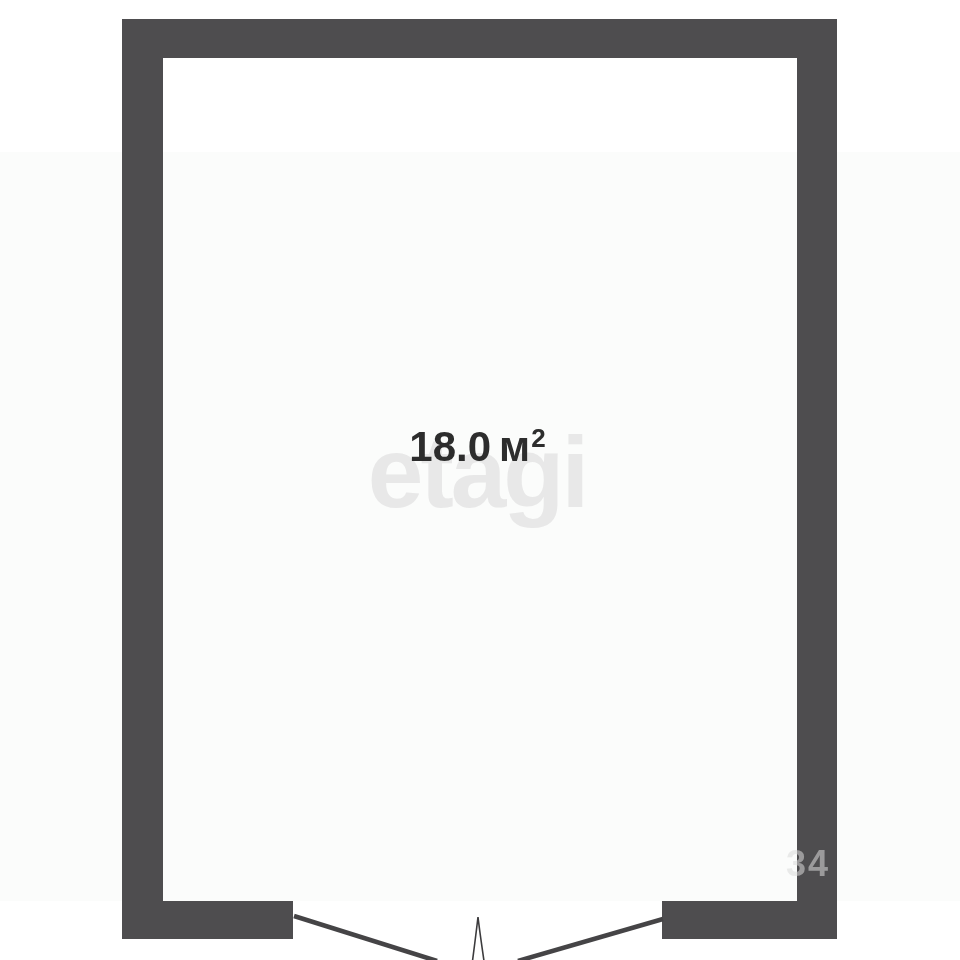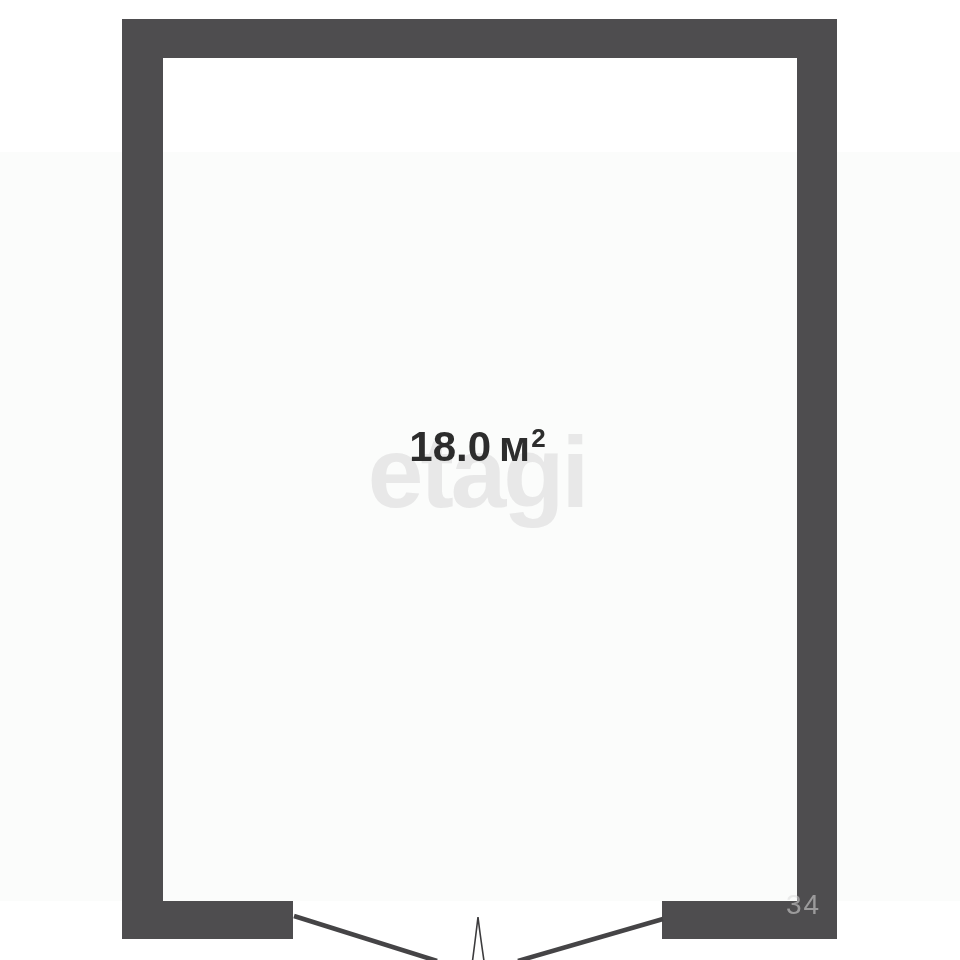--- a/index.html
+++ b/index.html
@@ -82,23 +82,23 @@
     font-size: 57px;
     font-weight: bold;
     letter-spacing: 1px;
     color: rgba(218, 218, 218, 0.55);
     white-space: nowrap;
     z-index: 3;
   }
   .watermark-cian-number {
     position: absolute;
     left: 786px;
-    top: 889px;
-    font-size: 28px;
-    font-weight: normal;
+    top: 843px;
+    font-size: 36px;
+    font-weight: bold;
     letter-spacing: 2px;
     color: rgba(218, 218, 218, 0.55);
     white-space: nowrap;
     z-index: 3;
   }
 </style>
 </head>
 <body>
 
 <div class="canvas">

